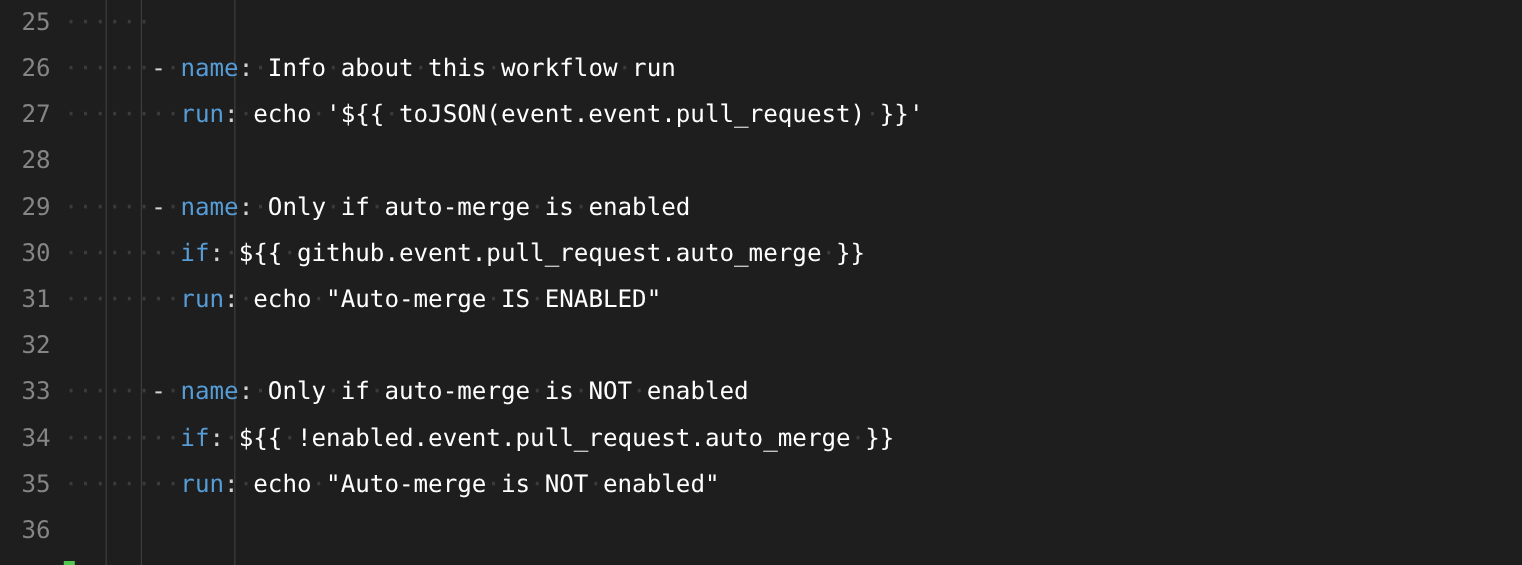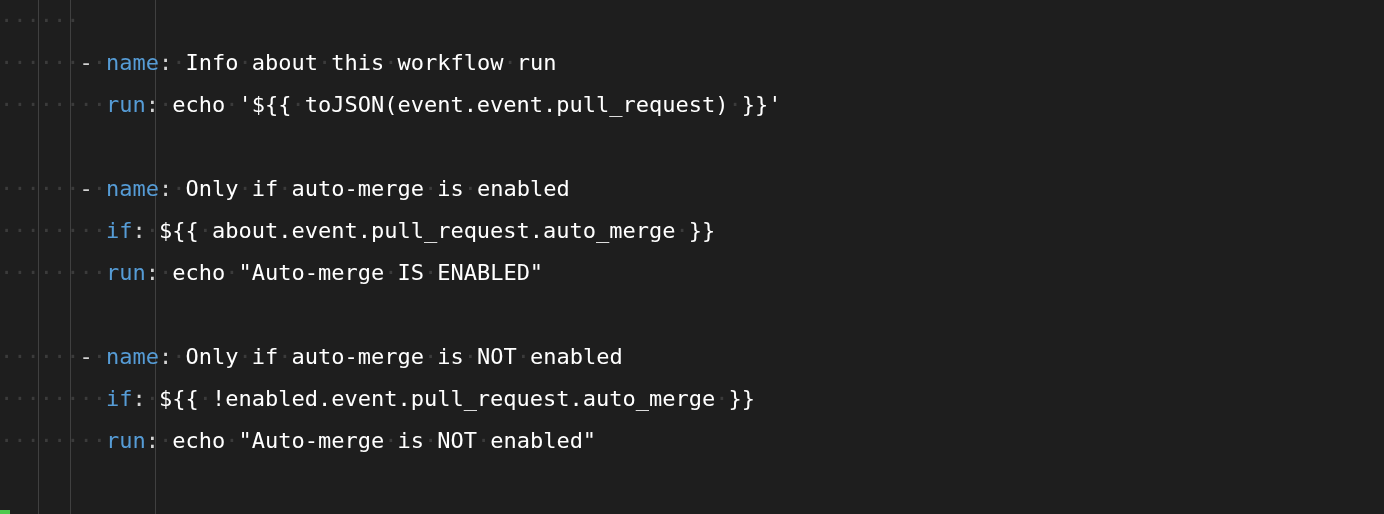--- a/index.html
+++ b/index.html
@@ -63,33 +63,47 @@
     bottom: 0;
     width: 10px;
     height: 4px;
     background: #4ec94e;
   }
 </style>
 </head>
 <body>
 
 <div class="editor">
+  <div class="gutter" id="gutter">
+      <div class="ln">25</div>
+      <div class="ln">26</div>
+      <div class="ln">27</div>
+      <div class="ln">28</div>
+      <div class="ln">29</div>
+      <div class="ln">30</div>
+      <div class="ln">31</div>
+      <div class="ln">32</div>
+      <div class="ln">33</div>
+      <div class="ln">34</div>
+      <div class="ln">35</div>
+      <div class="ln">36</div>
+    </div>
   <div class="code" id="code">
     <div class="guides" id="guides">
         <div class="guide" style="left: 38px;"></div>
         <div class="guide" style="left: 70px;"></div>
         <div class="guide" style="left: 155px;"></div>
       </div>
     <div class="cursor-dot"></div>
   <div class="code-line"><span class="ws">······</span></div>
       <div class="code-line"><span class="ws">······</span><span class="dash">-</span><span class="ws">·</span><span class="key">name</span><span class="pun">:</span><span class="ws">·</span><span class="str">Info</span><span class="ws">·</span><span class="str">about</span><span class="ws">·</span><span class="str">this</span><span class="ws">·</span><span class="str">workflow</span><span class="ws">·</span><span class="str">run</span></div>
       <div class="code-line"><span class="ws">········</span><span class="key">run</span><span class="pun">:</span><span class="ws">·</span><span class="str">echo</span><span class="ws">·</span><span class="str">'${{</span><span class="ws">·</span><span class="str">toJSON(event.event.pull_request)</span><span class="ws">·</span><span class="str">}}'</span></div>
       <div class="code-line"></div>
       <div class="code-line"><span class="ws">······</span><span class="dash">-</span><span class="ws">·</span><span class="key">name</span><span class="pun">:</span><span class="ws">·</span><span class="str">Only</span><span class="ws">·</span><span class="str">if</span><span class="ws">·</span><span class="str">auto-merge</span><span class="ws">·</span><span class="str">is</span><span class="ws">·</span><span class="str">enabled</span></div>
-      <div class="code-line"><span class="ws">········</span><span class="key">if</span><span class="pun">:</span><span class="ws">·</span><span class="str">${{</span><span class="ws">·</span><span class="str">about.event.pull_request.auto_merge</span><span class="ws">·</span><span class="str">}}</span></div>
+      <div class="code-line"><span class="ws">········</span><span class="key">if</span><span class="pun">:</span><span class="ws">·</span><span class="str">${{</span><span class="ws">·</span><span class="str">github.event.pull_request.auto_merge</span><span class="ws">·</span><span class="str">}}</span></div>
       <div class="code-line"><span class="ws">········</span><span class="key">run</span><span class="pun">:</span><span class="ws">·</span><span class="str">echo</span><span class="ws">·</span><span class="str">"Auto-merge</span><span class="ws">·</span><span class="str">IS</span><span class="ws">·</span><span class="str">ENABLED"</span></div>
       <div class="code-line"></div>
       <div class="code-line"><span class="ws">······</span><span class="dash">-</span><span class="ws">·</span><span class="key">name</span><span class="pun">:</span><span class="ws">·</span><span class="str">Only</span><span class="ws">·</span><span class="str">if</span><span class="ws">·</span><span class="str">auto-merge</span><span class="ws">·</span><span class="str">is</span><span class="ws">·</span><span class="str">NOT</span><span class="ws">·</span><span class="str">enabled</span></div>
       <div class="code-line"><span class="ws">········</span><span class="key">if</span><span class="pun">:</span><span class="ws">·</span><span class="str">${{</span><span class="ws">·</span><span class="str">!enabled.event.pull_request.auto_merge</span><span class="ws">·</span><span class="str">}}</span></div>
       <div class="code-line"><span class="ws">········</span><span class="key">run</span><span class="pun">:</span><span class="ws">·</span><span class="str">echo</span><span class="ws">·</span><span class="str">"Auto-merge</span><span class="ws">·</span><span class="str">is</span><span class="ws">·</span><span class="str">NOT</span><span class="ws">·</span><span class="str">enabled"</span></div>
       <div class="code-line"></div>
     </div>
 </div>
 
 </body></html>

